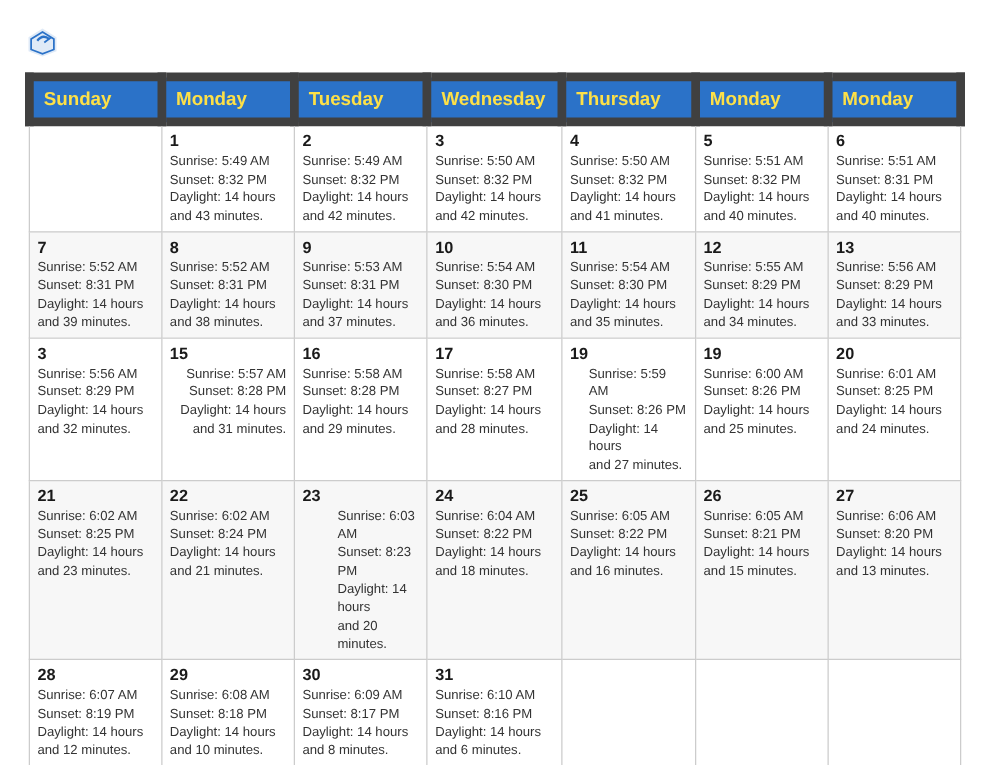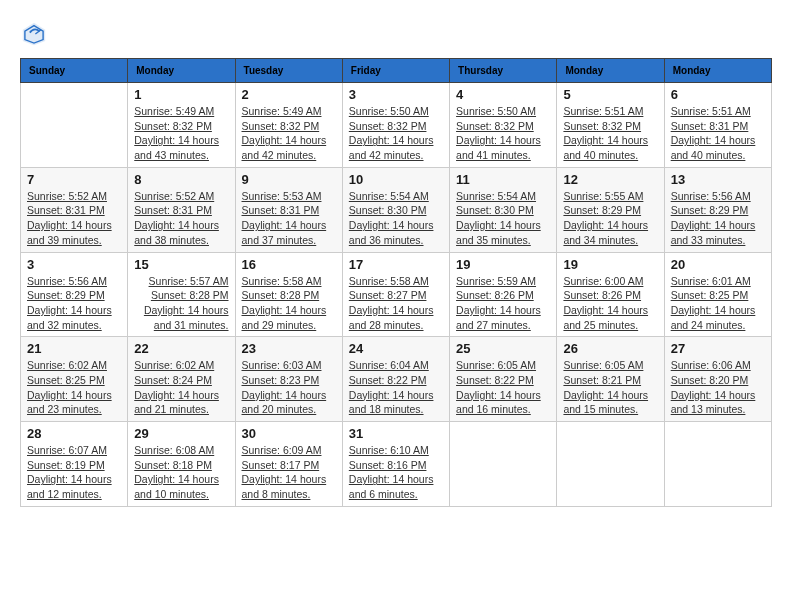--- a/index.html
+++ b/index.html
@@ -46,26 +46,26 @@
       font-size: 14px;
       color: #333;
     }
     .calendar {
       width: 100%;
       border-collapse: collapse;
       border: 1px solid #ccc;
     }
     .calendar th {
       background-color: #2b72c8;
-      color: #000000;
-      font-size: 10px;
+      color: #fde047;
+      font-size: 15px;
       font-weight: bold;
       padding: 6px 8px;
       text-align: left;
-      border: 1px solid #404040;
+      border: 7px solid #404040;
     }
     .calendar td {
       border: 1px solid #ccc;
       vertical-align: top;
       padding: 4px 6px;
       width: 108px;
       min-height: 80px;
       background: #fff;
     }
     .calendar tr:nth-child(even) td {
@@ -74,21 +74,20 @@
     .day-num {
       font-weight: bold;
       font-size: 13px;
       color: #1a1a1a;
       margin-bottom: 2px;
     }
     .day-info {
       font-size: 10.5px;
       color: #333;
       line-height: 1.4;
-      text-decoration: underline;
     }
     .empty-cell {
       background: #fff;
     }
   </style>
 </head>
 <body>
 
 <div class="header">
   <div class="logo">
@@ -108,21 +107,21 @@
     <div class="location"></div>
   </div>
 </div>
 
 <table class="calendar">
   <thead>
     <tr>
     <th>Sunday</th>
         <th>Monday</th>
         <th>Tuesday</th>
-        <th>Friday</th>
+        <th>Wednesday</th>
         <th>Thursday</th>
         <th>Monday</th>
         <th>Monday</th>
       </tr>
   </thead>
   <tbody id="calendar-body">
   <tr>
         <td class="empty-cell"></td>
         <td>
           <div class="day-num">1</div>
@@ -242,21 +241,21 @@
         </td>
         <td>
           <div class="day-num">17</div>
           <div class="day-info" style="white-space: pre-line;">Sunrise: 5:58 AM
 Sunset: 8:27 PM
 Daylight: 14 hours
 and 28 minutes.</div>
         </td>
         <td>
           <div class="day-num">19</div>
-          <div class="day-info" style="white-space: pre-line;">Sunrise: 5:59 AM
+          <div class="day-info" style="white-space: pre-line; margin-left: 15px;">Sunrise: 5:59 AM
 Sunset: 8:26 PM
 Daylight: 14 hours
 and 27 minutes.</div>
         </td>
         <td>
           <div class="day-num">19</div>
           <div class="day-info" style="white-space: pre-line;">Sunrise: 6:00 AM
 Sunset: 8:26 PM
 Daylight: 14 hours
 and 25 minutes.</div>
@@ -279,21 +278,21 @@
         </td>
         <td>
           <div class="day-num">22</div>
           <div class="day-info" style="white-space: pre-line;">Sunrise: 6:02 AM
 Sunset: 8:24 PM
 Daylight: 14 hours
 and 21 minutes.</div>
         </td>
         <td>
           <div class="day-num">23</div>
-          <div class="day-info" style="white-space: pre-line;">Sunrise: 6:03 AM
+          <div class="day-info" style="white-space: pre-line; margin-left: 28px;">Sunrise: 6:03 AM
 Sunset: 8:23 PM
 Daylight: 14 hours
 and 20 minutes.</div>
         </td>
         <td>
           <div class="day-num">24</div>
           <div class="day-info" style="white-space: pre-line;">Sunrise: 6:04 AM
 Sunset: 8:22 PM
 Daylight: 14 hours
 and 18 minutes.</div>

